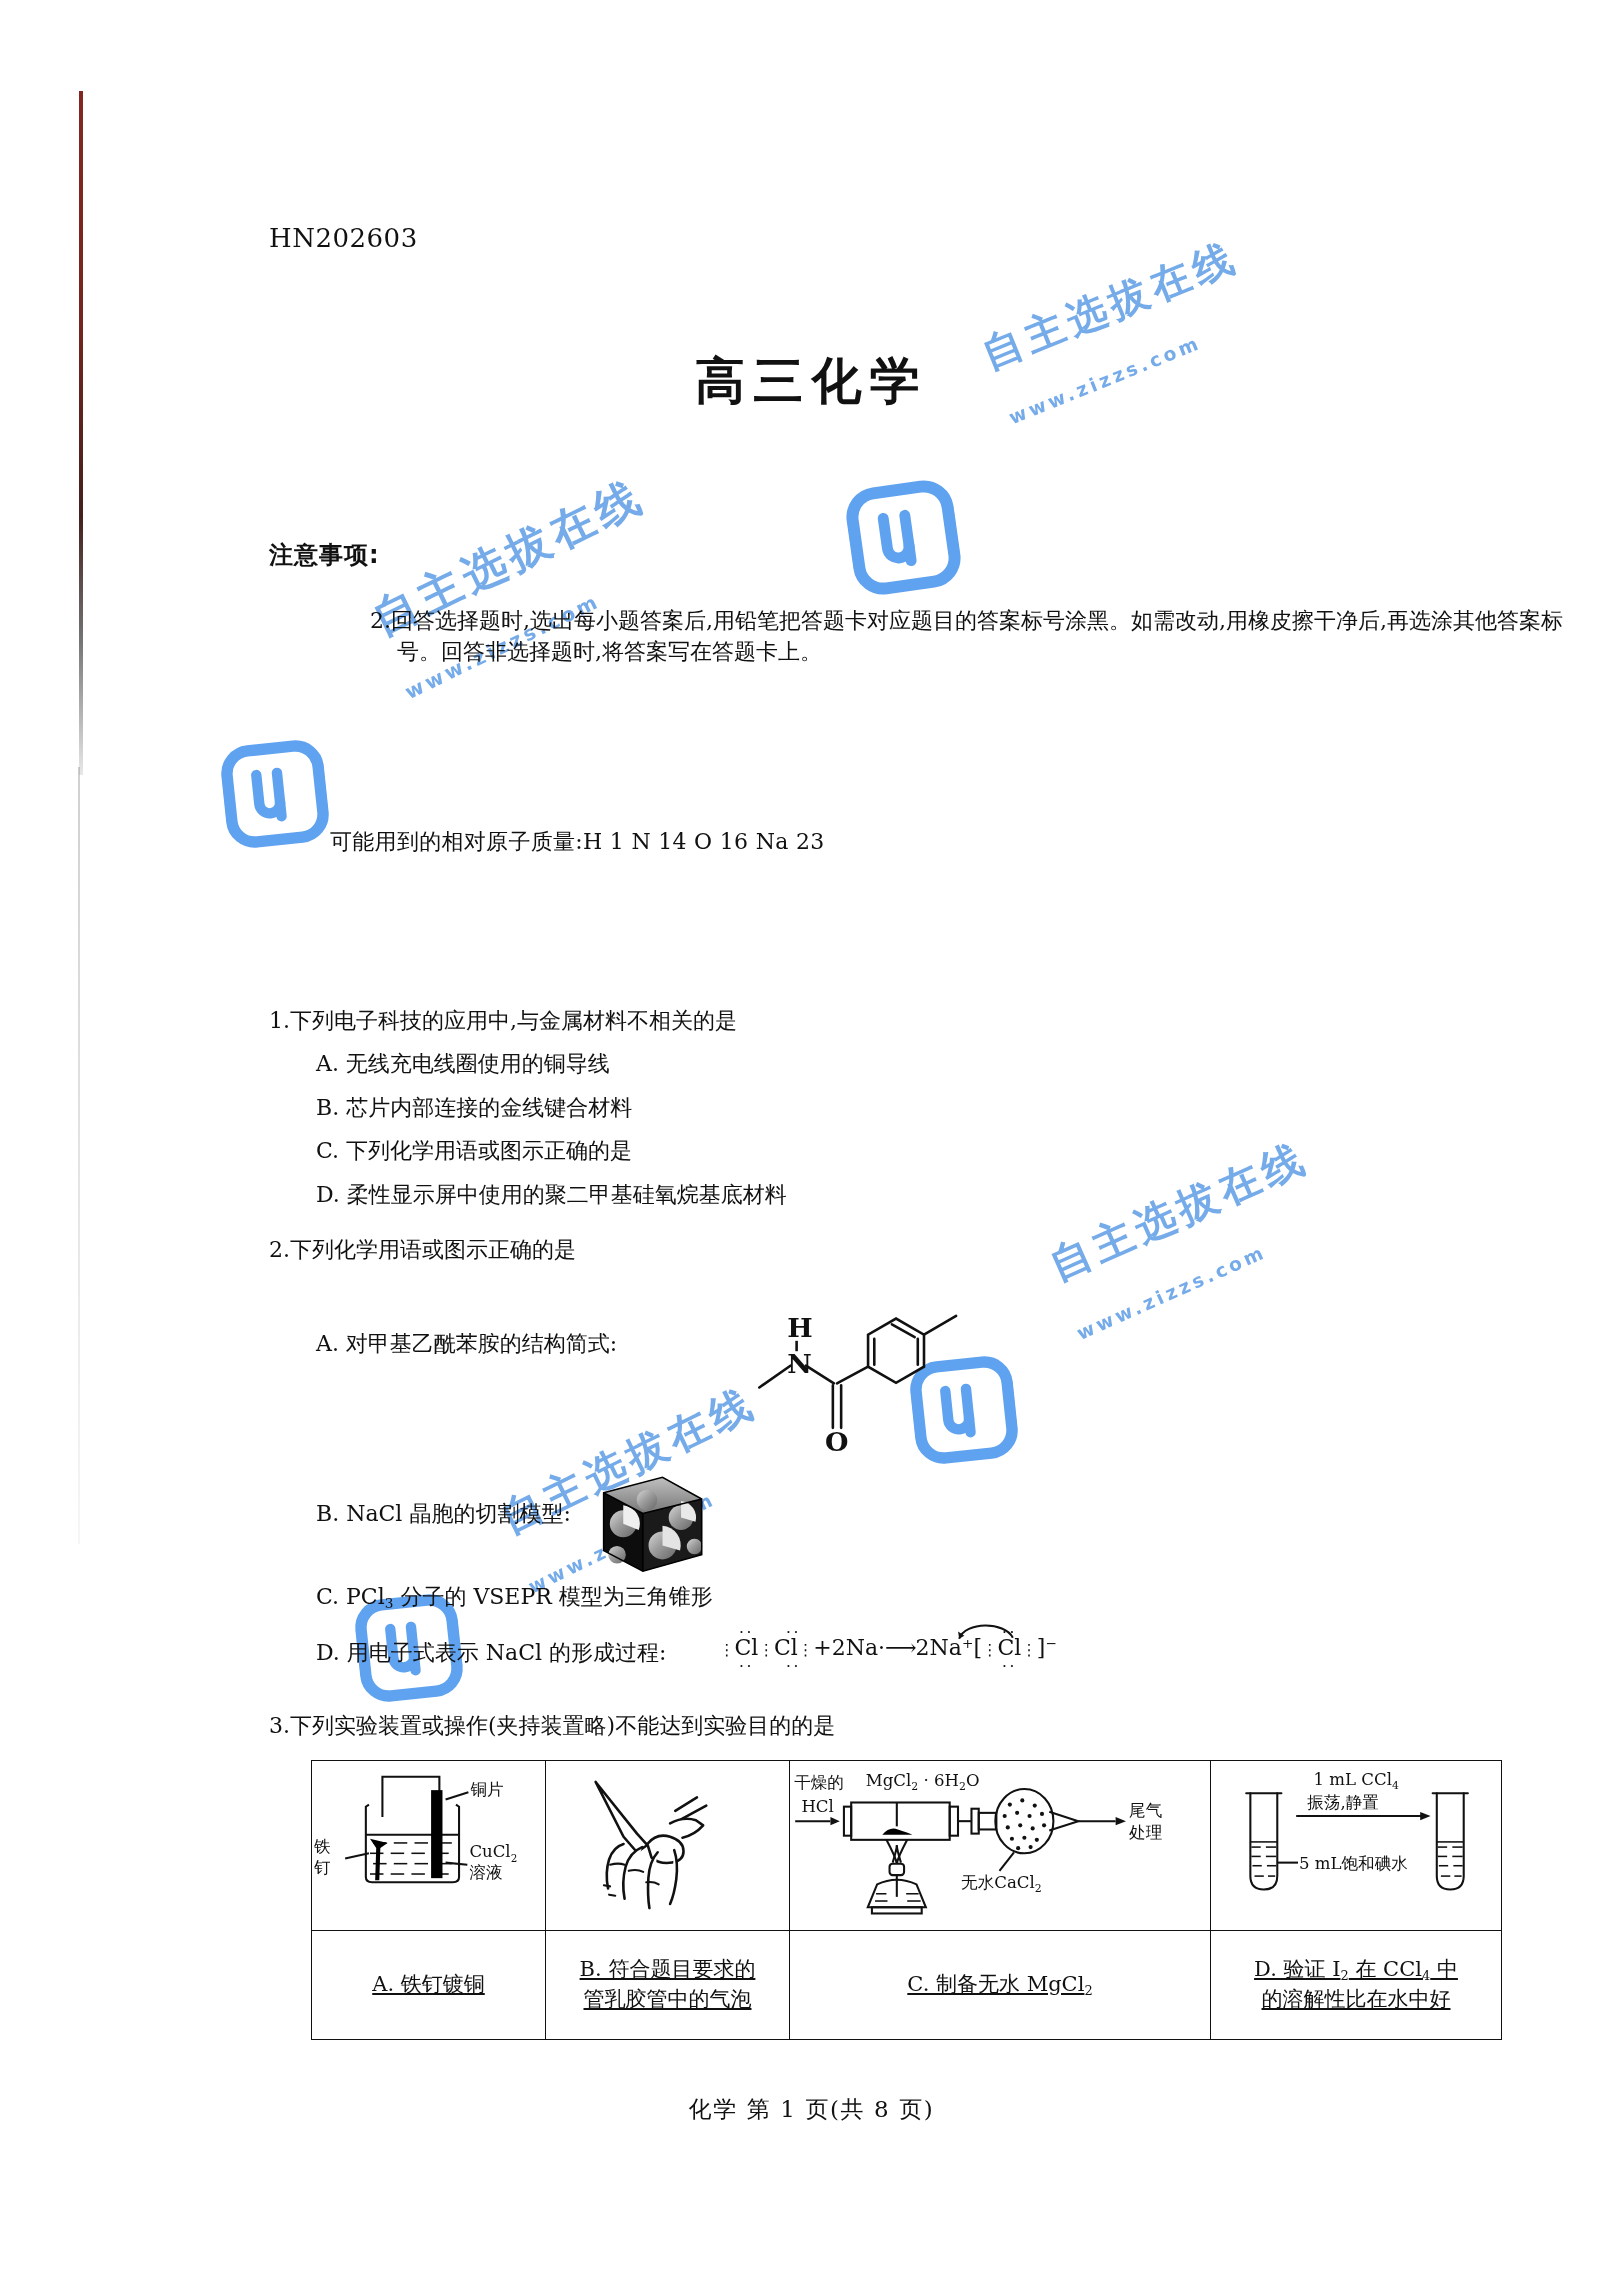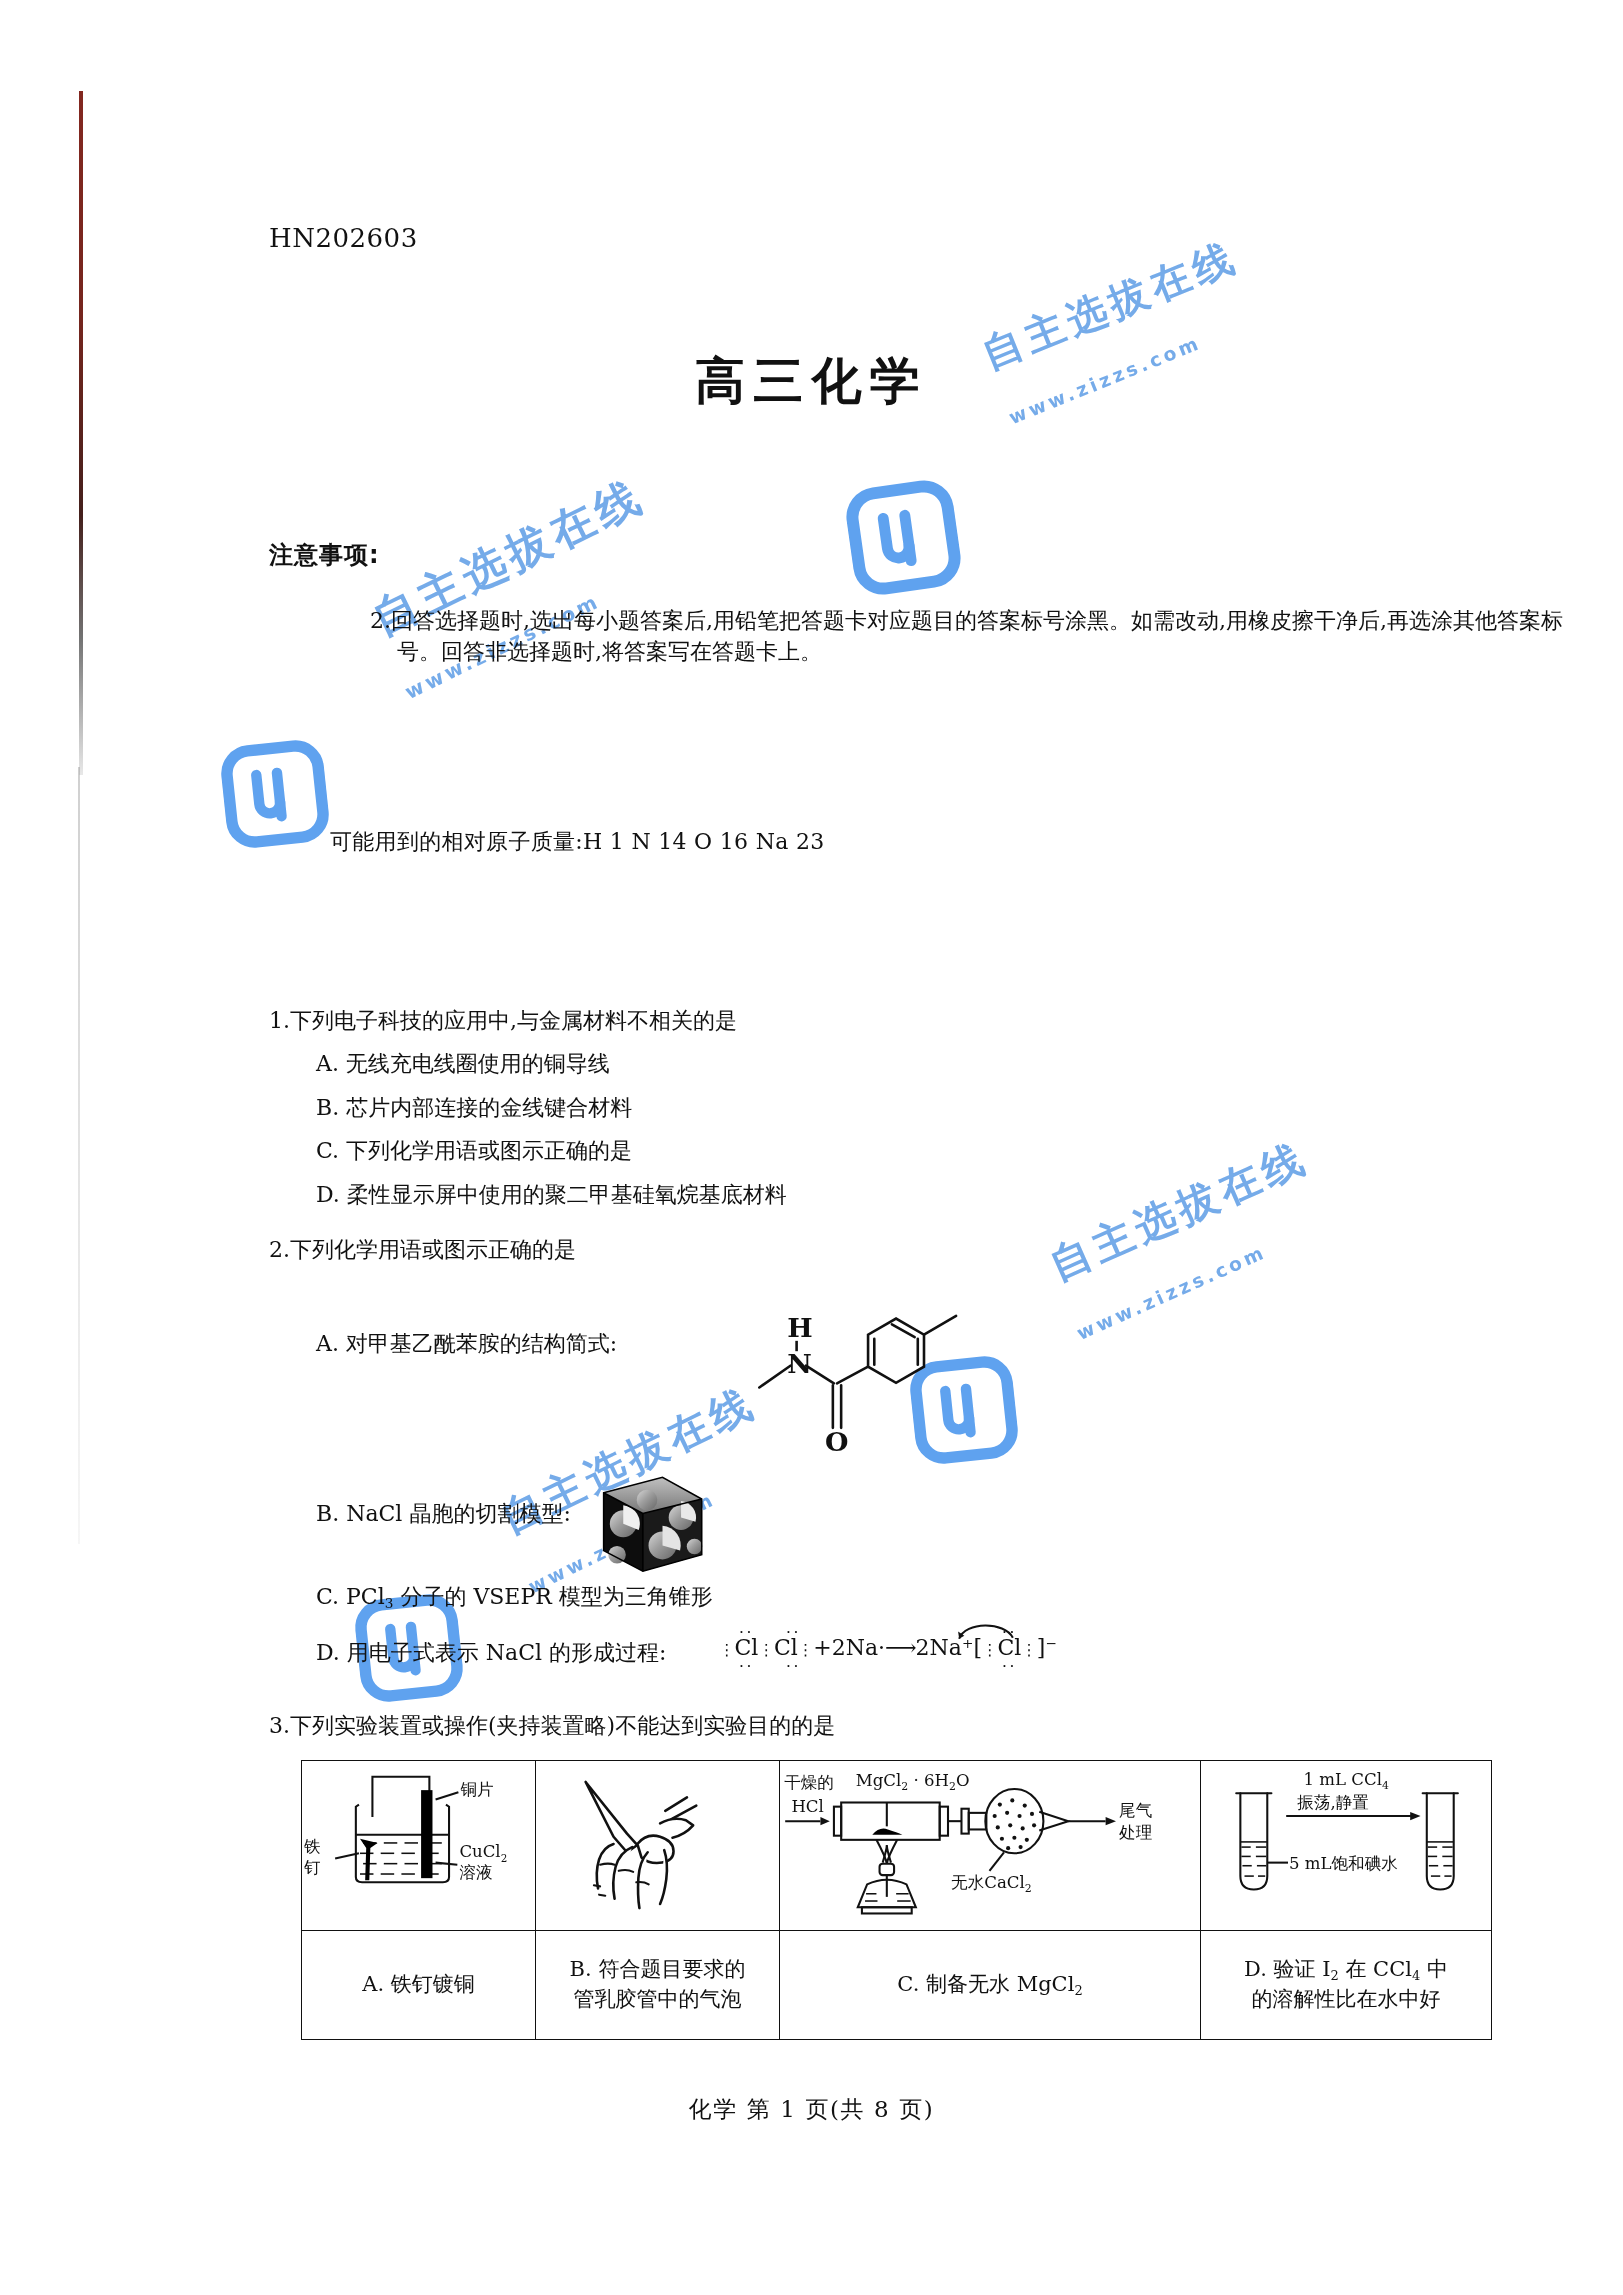--- a/index.html
+++ b/index.html
@@ -56,21 +56,21 @@
   .nacl-cell{position:absolute;left:585px;top:1468px;width:124px;height:111px;}
 
   
   .edot{position:absolute;left:719px;top:1635px;font-size:22px;white-space:nowrap;}
   .dotwrap{position:relative;display:inline-block;}
   .dots-top{position:absolute;left:50%;transform:translateX(-50%);top:-12.4px;font-size:15.5px;letter-spacing:2.6px;}
   .dots-bot{position:absolute;left:50%;transform:translateX(-50%);bottom:-14.5px;font-size:15.5px;letter-spacing:2.6px;}
   .arrowcurve{position:absolute;left:955px;top:1620px;width:62px;height:21px;}
 
   
-  .exp-table{position:absolute;left:301px;top:1760px;width:1186px;border-collapse:collapse;}
+  .exp-table{position:absolute;left:311px;top:1760px;width:1186px;border-collapse:collapse;text-decoration:underline;}
   .exp-table td{border:1.6px solid #111;vertical-align:middle;}
   .exp-table .figrow td{height:167px;padding:0;}
   .exp-table .caprow td{height:102px;text-align:center;font-size:21px;line-height:1.42;padding:3.1px 4.1px;}
   .cellfig{position:relative;width:100%;height:100%;}
 
   .footer{position:absolute;left:0;right:0;top:2094px;text-align:center;font-size:23px;letter-spacing:1.6px;}
 
   svg text{font-family:"DejaVu Serif","Liberation Serif",serif;}
 </style>
 </head>

